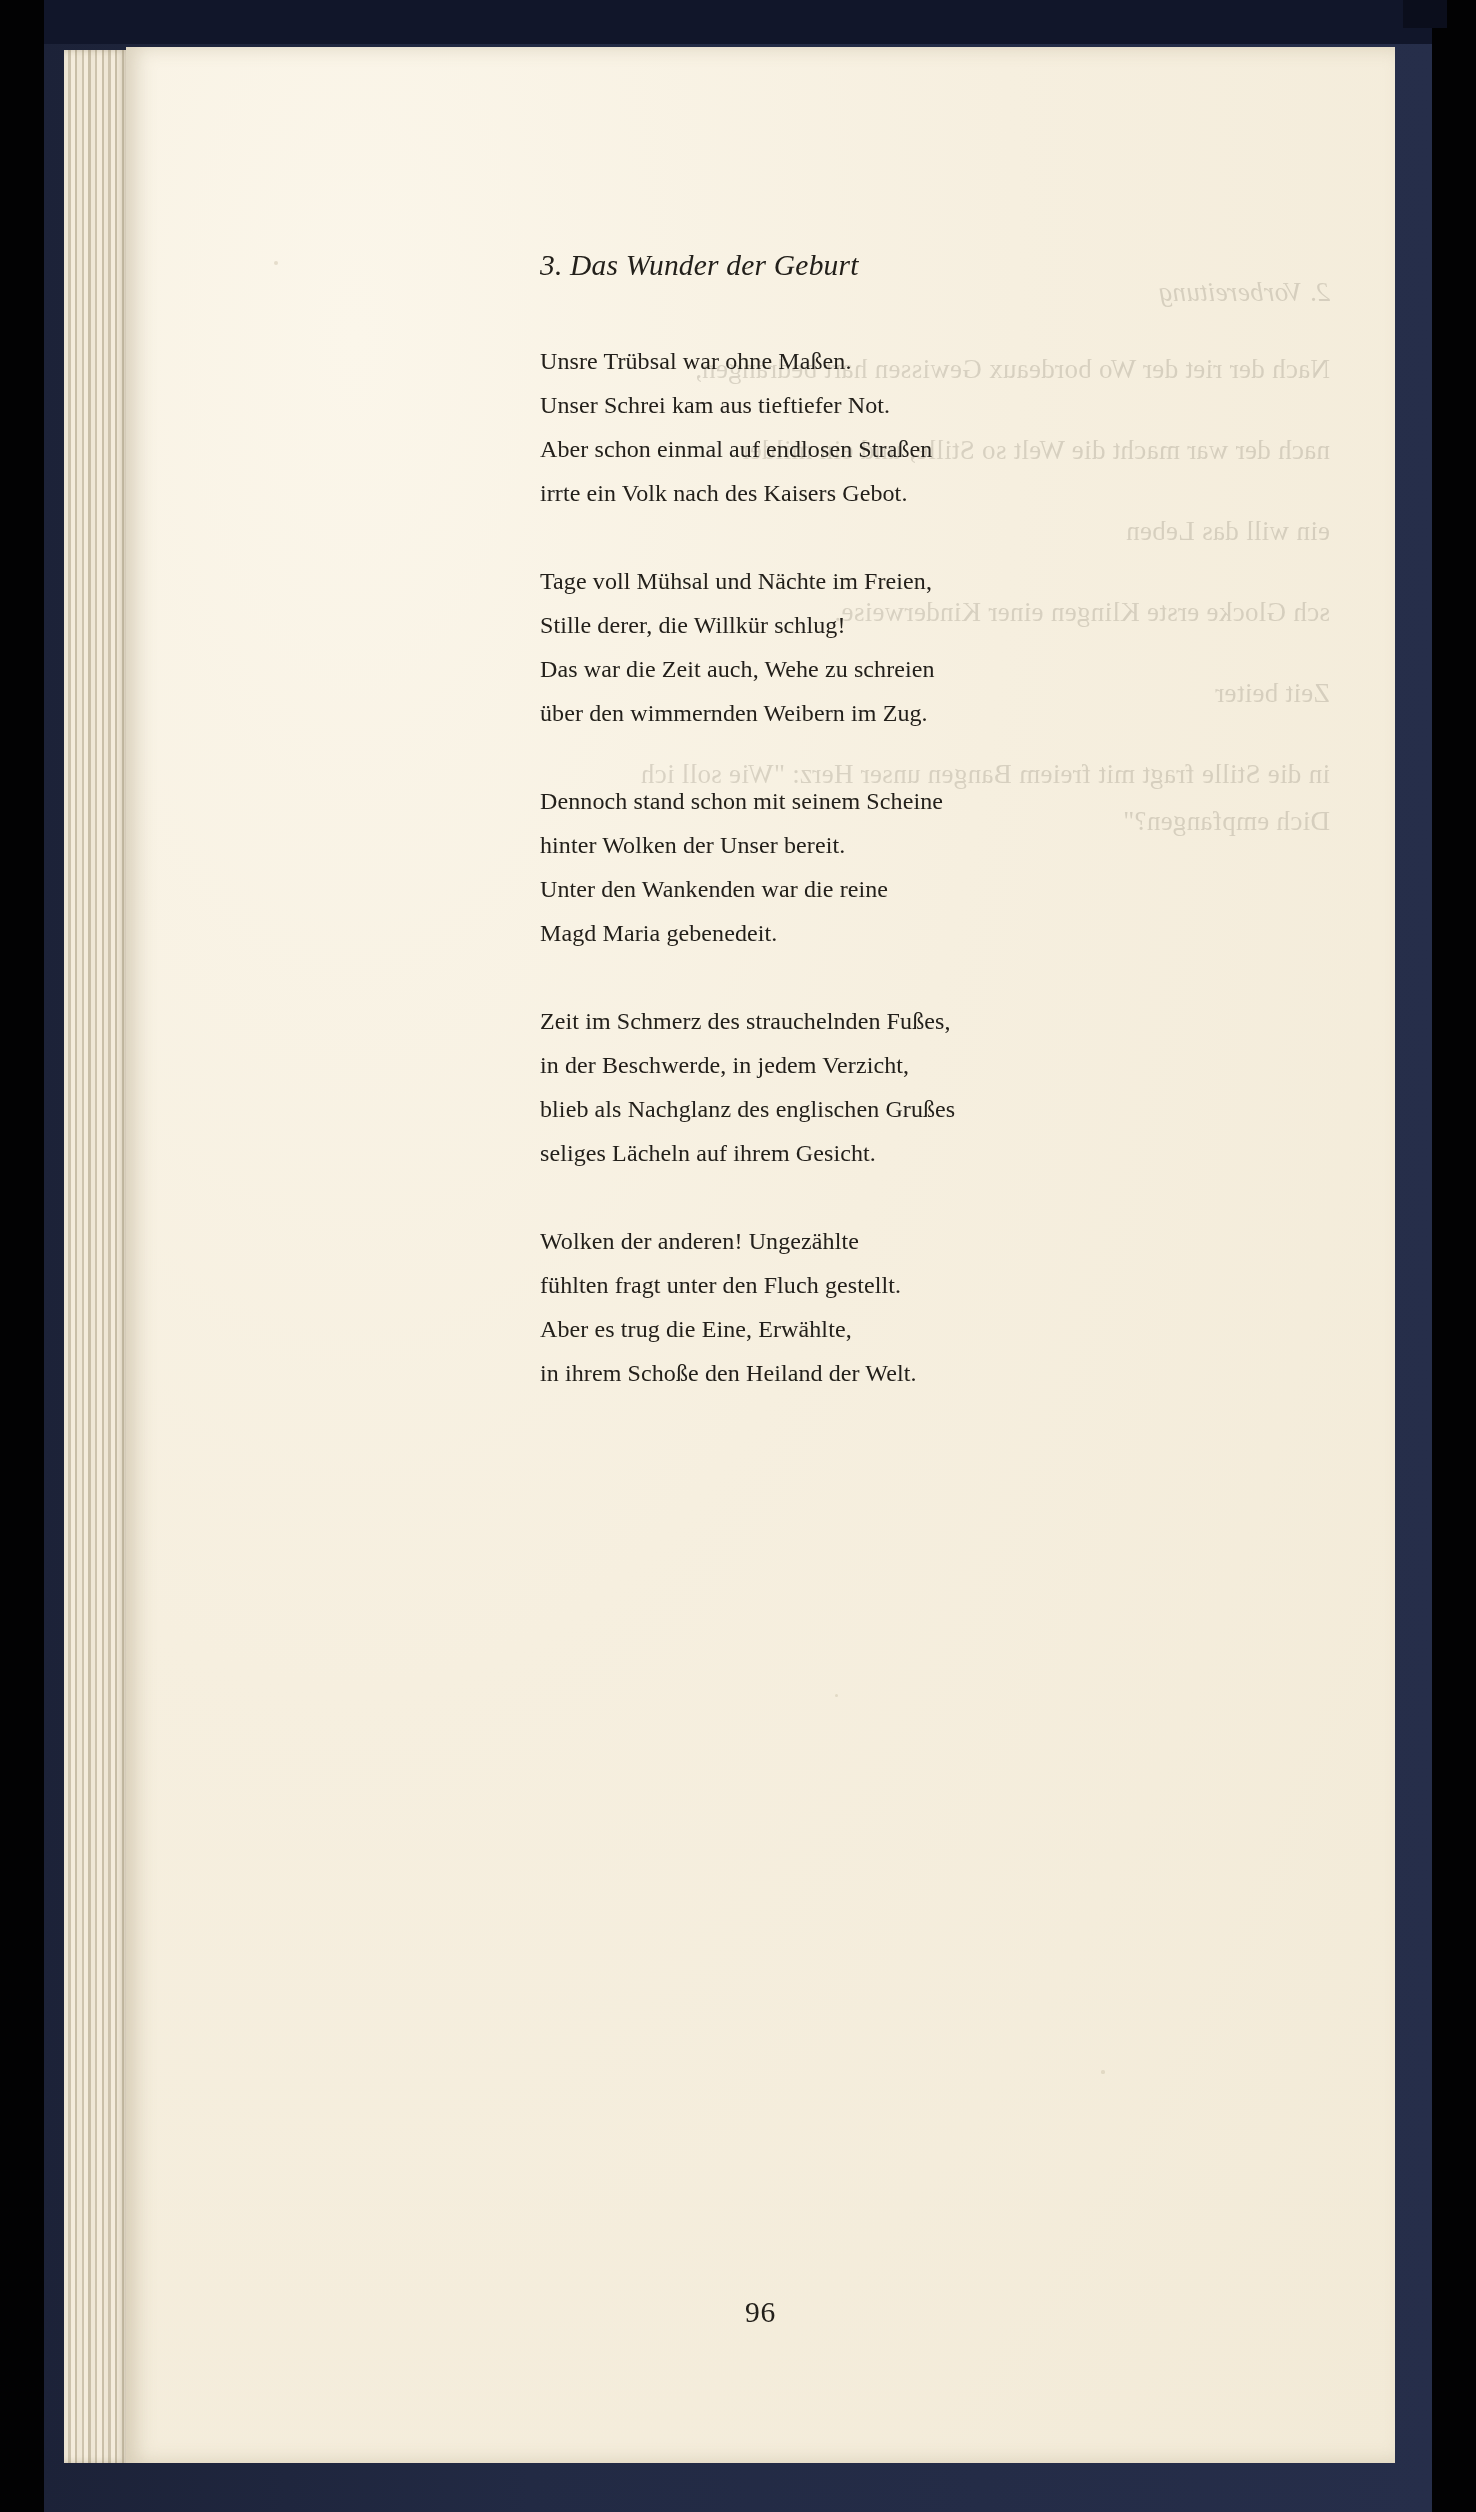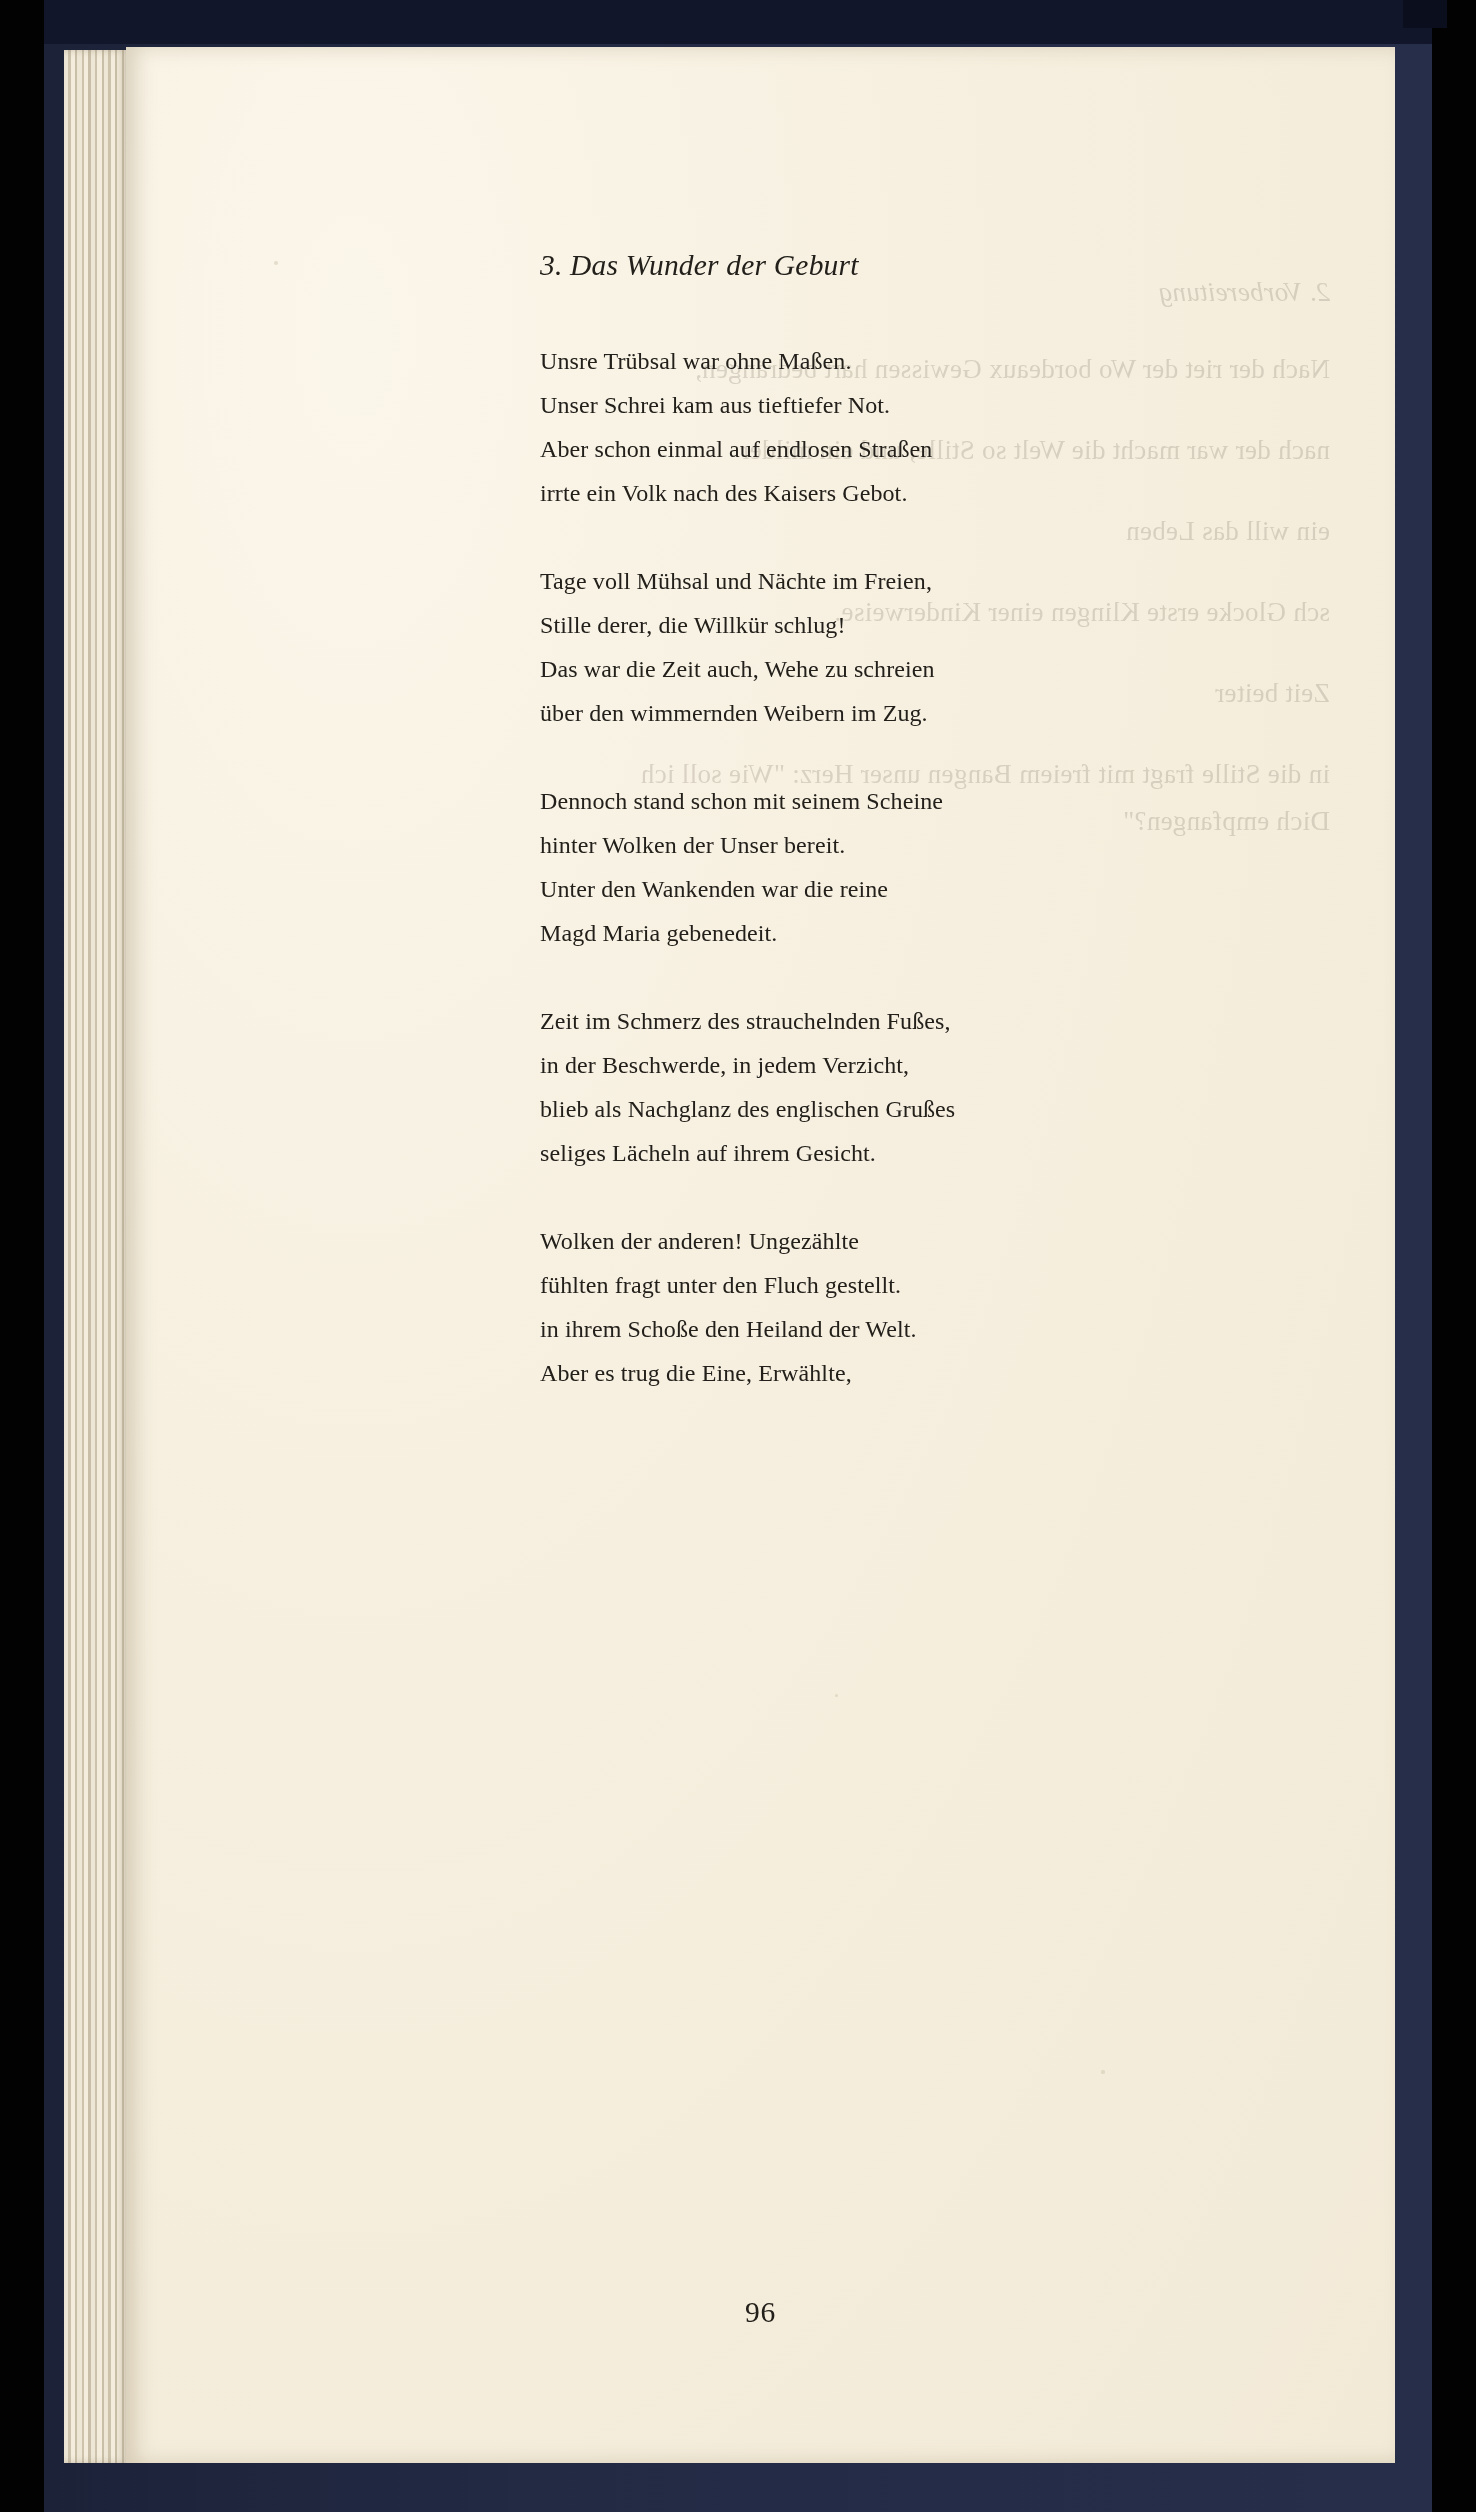--- a/index.html
+++ b/index.html
@@ -219,22 +219,22 @@
       <div class="stanza gap-extra">
         <div class="line">Zeit im Schmerz des strauchelnden Fußes,</div>
         <div class="line">in der Beschwerde, in jedem Verzicht,</div>
         <div class="line">blieb als Nachglanz des englischen Grußes</div>
         <div class="line">seliges Lächeln auf ihrem Gesicht.</div>
       </div>
 
       <div class="stanza gap-extra">
         <div class="line">Wolken der anderen! Ungezählte</div>
         <div class="line">fühlten fragt unter den Fluch gestellt.</div>
+        <div class="line">Aber es trug die Eine, Erwählte,</div>
         <div class="line">in ihrem Schoße den Heiland der Welt.</div>
-        <div class="line">Aber es trug die Eine, Erwählte,</div>
       </div>
 
     </div>
 
     <div class="folio">96</div>
   </div>
 </div>
 
 
 </body></html>

